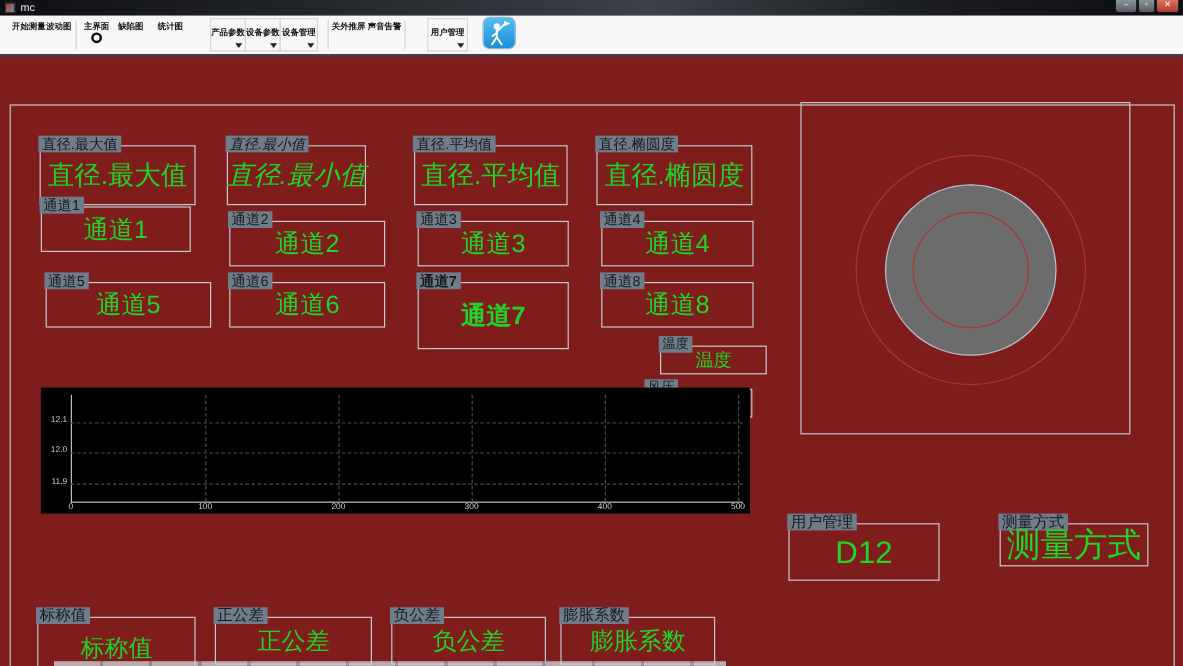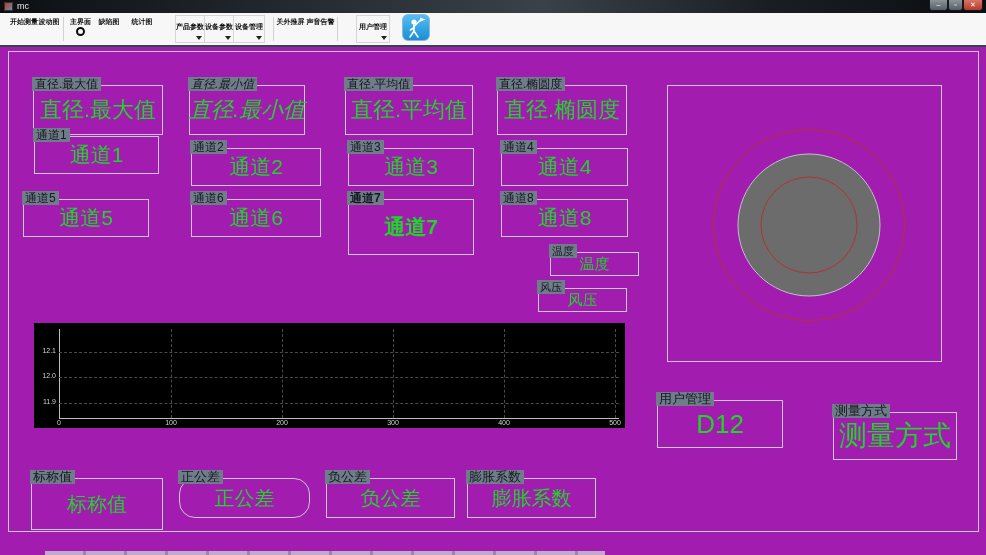--- a/index.html
+++ b/index.html
@@ -1,18 +1,18 @@
 <!DOCTYPE html>
 <html><head>
 <meta charset="utf-8">
 <style>
   * { margin:0; padding:0; box-sizing:border-box; }
   html,body { width:986px; height:555px; overflow:hidden; }
   body { font-family:"Liberation Sans", sans-serif; }
-  .screen { position:relative; width:986px; height:555px; background:#a21caf; }
+  .screen { position:relative; width:986px; height:555px; background:#7f1d1d; }
 
   
   .titlebar { position:absolute; left:0; top:0; width:986px; height:13px;
     background:linear-gradient(90deg,#0c0f12 0%,#23282e 28%,#3a4148 55%,#1a1e23 78%,#0b0d10 100%); }
   .win-ico { position:absolute; left:4px; top:2px; width:9px; height:9px;
     background:linear-gradient(135deg,#c0392b,#6b8ca8); border:1px solid #333; }
   .win-title { position:absolute; left:17px; top:1px; font-size:9px; color:#e9e9e9; }
   .wbtn { position:absolute; top:0; height:11px; font-size:7px; line-height:10px; text-align:center;
     color:#fff; border:1px solid #15181c; border-top:none; border-radius:0 0 3px 3px;
     background:linear-gradient(#8d939a,#565c63); }
@@ -27,21 +27,21 @@
     align-items:flex-start; justify-content:center; padding-top:6px;
     font-size:7px; font-weight:bold; color:#101010; white-space:nowrap; }
   .tsep { position:absolute; top:4px; width:1px; height:24px; background:#d2d2d2; }
   .drop-arrow { position:absolute; bottom:2px; right:2px; width:0; height:0;
     border-left:3px solid transparent; border-right:3px solid transparent; border-top:4px solid #222; }
   .main-dot { position:absolute; left:76px; top:14px; width:9px; height:9px; border:2px solid #0a0a0a; border-radius:50%; }
   .launcher { position:absolute; left:402px; top:1px; width:28px; height:27px; border-radius:6px;
     background:linear-gradient(#55bdf2,#1c8ed6); border:1px solid #8fb9d6; }
 
   
-  .gbox { position:absolute; border:1px solid #c3c9d1; }
+  .gbox { position:absolute; border:1px solid #c3c9d1;margin-top:36px; }
   .gbox .lbl { position:absolute; top:-9px; left:-2px; padding:0 3px; background:#6F7C8A;
     font-size:12px; color:#16191d; white-space:nowrap; line-height:14px; }
   .gbox .val { position:absolute; inset:0; display:flex; align-items:center; justify-content:center;
     color:#1FD527; white-space:nowrap; overflow:visible; }
   .v22 { font-size:22px; } .v21 { font-size:21px; } .v15 { font-size:15px; }
   .v26 { font-size:26px; } .v28 { font-size:28px; } .v20 { font-size:20px; }
   .lbl13 { font-size:13px !important; } .lbl11 { font-size:11px !important; }
 
   
   .chart { position:absolute; left:34px; top:323px; width:591px; height:105px; background:#000; }
@@ -147,21 +147,21 @@
   </div>
   <div class="gbox" style="left:348px;top:148px;width:126px;height:38px;">
     <span class="lbl">通道3</span>
     <span class="val v21">通道3</span>
   </div>
   <div class="gbox" style="left:501px;top:148px;width:127px;height:38px;">
     <span class="lbl">通道4</span>
     <span class="val v21">通道4</span>
   </div>
 
-  <div class="gbox" style="left:23px;top:199px;width:126px;height:38px;">
+  <div class="gbox" style="left:38px;top:199px;width:138px;height:38px;">
     <span class="lbl">通道5</span>
     <span class="val v21">通道5</span>
   </div>
   <div class="gbox" style="left:191px;top:199px;width:130px;height:38px;">
     <span class="lbl">通道6</span>
     <span class="val v21">通道6</span>
   </div>
   <div class="gbox" style="left:348px;top:199px;width:126px;height:56px;font-weight:bold;">
     <span class="lbl">通道7</span>
     <span class="val v21">通道7</span>
@@ -207,30 +207,30 @@
       <circle cx="141" cy="139" r="95.5" fill="none" stroke="#B23232" stroke-width="1"></circle>
       <circle cx="141" cy="139" r="71" fill="#6C6C6C" stroke="#bcc3ca" stroke-width="1"></circle>
       <circle cx="141" cy="139" r="48" fill="none" stroke="#B23232" stroke-width="1"></circle>
     </svg>
   </div>
 
   <div class="gbox" style="left:657px;top:400px;width:126px;height:48px;">
     <span class="lbl lbl13">用户管理</span>
     <span class="val v26">D12</span>
   </div>
-  <div class="gbox" style="left:833px;top:412px;width:124px;height:48px;">
+  <div class="gbox" style="left:833px;top:400px;width:124px;height:36px;">
     <span class="lbl lbl13">测量方式</span>
     <span class="val v28">测量方式</span>
   </div>
 
   <div class="gbox" style="left:31px;top:478px;width:132px;height:52px;">
     <span class="lbl lbl13">标称值</span>
     <span class="val v20">标称值</span>
   </div>
-  <div class="gbox" style="left:179px;top:478px;width:131px;height:40px;border-radius:16px;">
+  <div class="gbox" style="left:179px;top:478px;width:131px;height:40px;">
     <span class="lbl lbl13">正公差</span>
     <span class="val v20">正公差</span>
   </div>
   <div class="gbox" style="left:326px;top:478px;width:129px;height:40px;">
     <span class="lbl lbl13">负公差</span>
     <span class="val v20">负公差</span>
   </div>
   <div class="gbox" style="left:467px;top:478px;width:129px;height:40px;">
     <span class="lbl lbl13">膨胀系数</span>
     <span class="val v20">膨胀系数</span>

